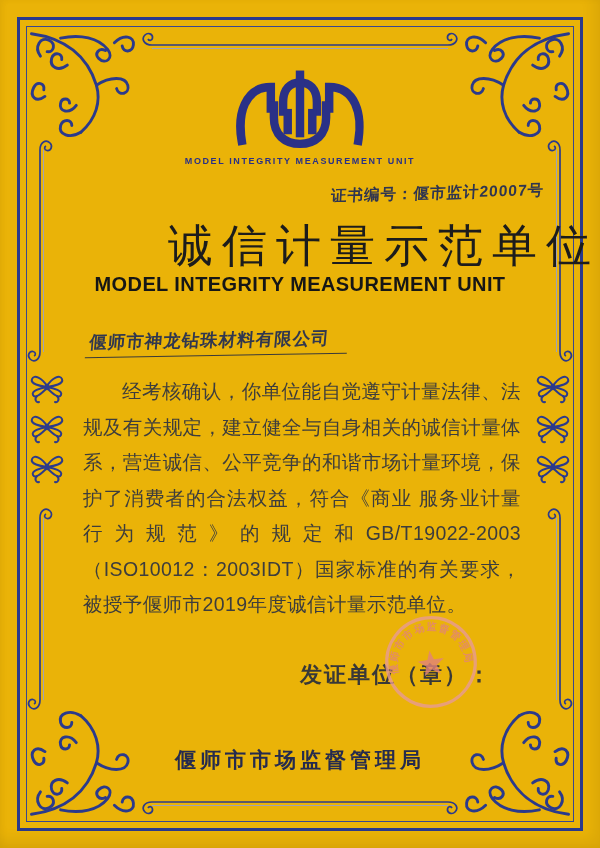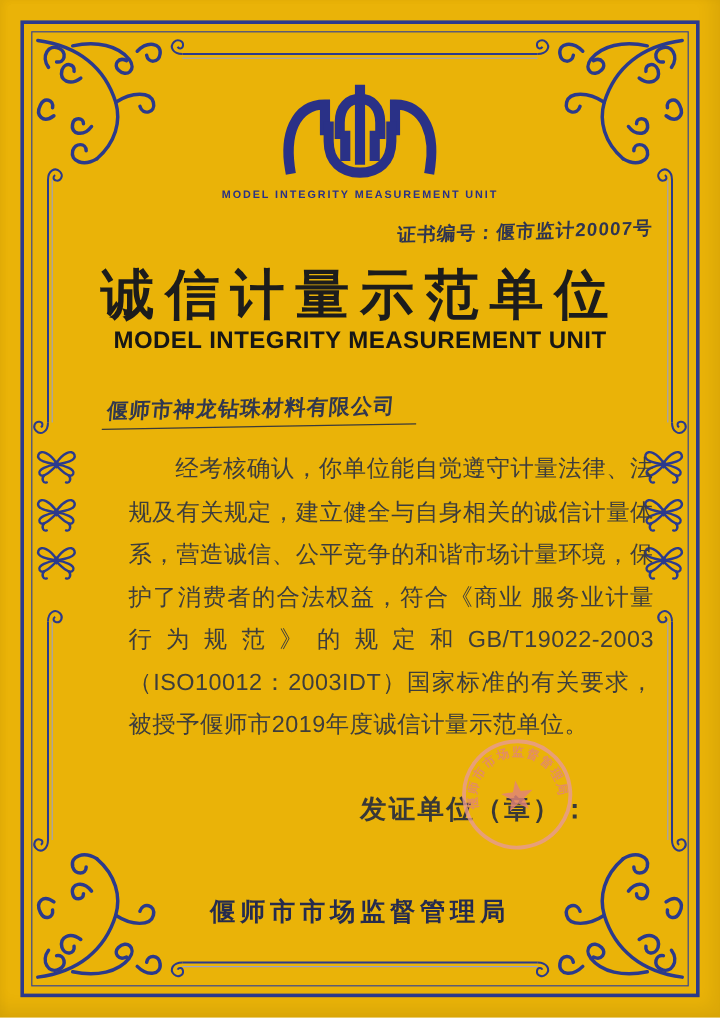--- a/index.html
+++ b/index.html
@@ -30,43 +30,43 @@
   }
   
   .cert-no{
     position:absolute;top:183px;right:56px;
     font-size:15.5px;color:#2f3550;white-space:nowrap;
     transform:rotate(-1.6deg) skewX(-5deg);
     letter-spacing:1px;font-weight:600;
   }
   
   .title-cn{
-    position:absolute;top:216px;left:0;width:600px;text-align:center;
+    position:absolute;top:216px;left:0;width:600px;text-align:right;
     font-family:"Liberation Serif","DejaVu Serif",serif;
-    font-size:45px;font-weight:700;color:#1c1c1c;letter-spacing:9px;
+    font-size:45px;font-weight:400;color:#1c1c1c;letter-spacing:9px;
   }
   .title-en{
     position:absolute;top:273px;left:0;width:600px;text-align:center;
     font-size:20px;font-weight:800;color:#161616;letter-spacing:.4px;
   }
   
   .company{
     position:absolute;top:328px;left:86px;
     font-size:17.5px;color:#30374f;font-weight:600;letter-spacing:1px;
     transform:rotate(-1deg) skewX(-6deg);
   }
   .company .hand{
     display:inline-block;border-bottom:1.6px solid #3a3a3a;
     padding:0 18px 3px 3px;min-width:205px;
   }
   
   .body-text{
     position:absolute;top:374px;left:83px;width:438px;
     font-size:19.5px;line-height:35.5px;color:#3d3d3d;
-    text-align:justify;text-indent:2em;letter-spacing:.4px;margin-left:24px;
+    text-align:justify;text-indent:2em;letter-spacing:.4px;
   }
   
   .issuer{
     position:absolute;top:660px;left:300px;
     font-size:22px;color:#383838;font-weight:600;letter-spacing:2px;
   }
   .seal{position:absolute;left:383px;top:614px;width:96px;height:96px;
     transform:rotate(-8deg);opacity:.8;}
   
   .footer{

